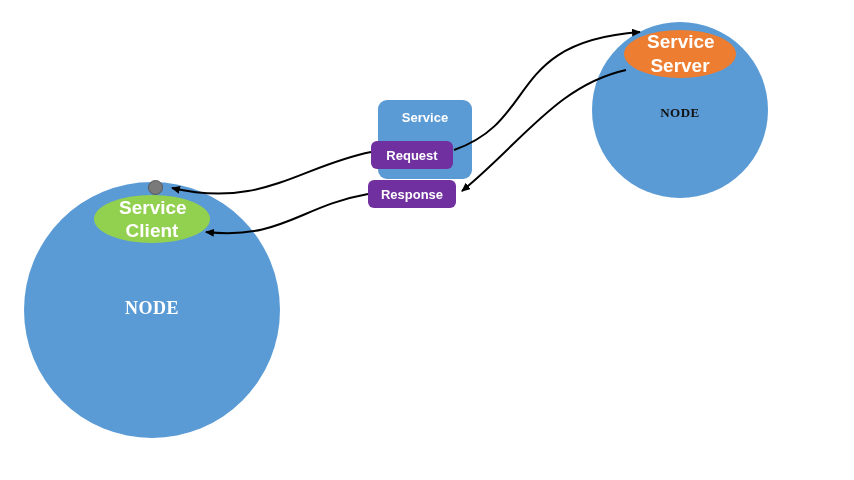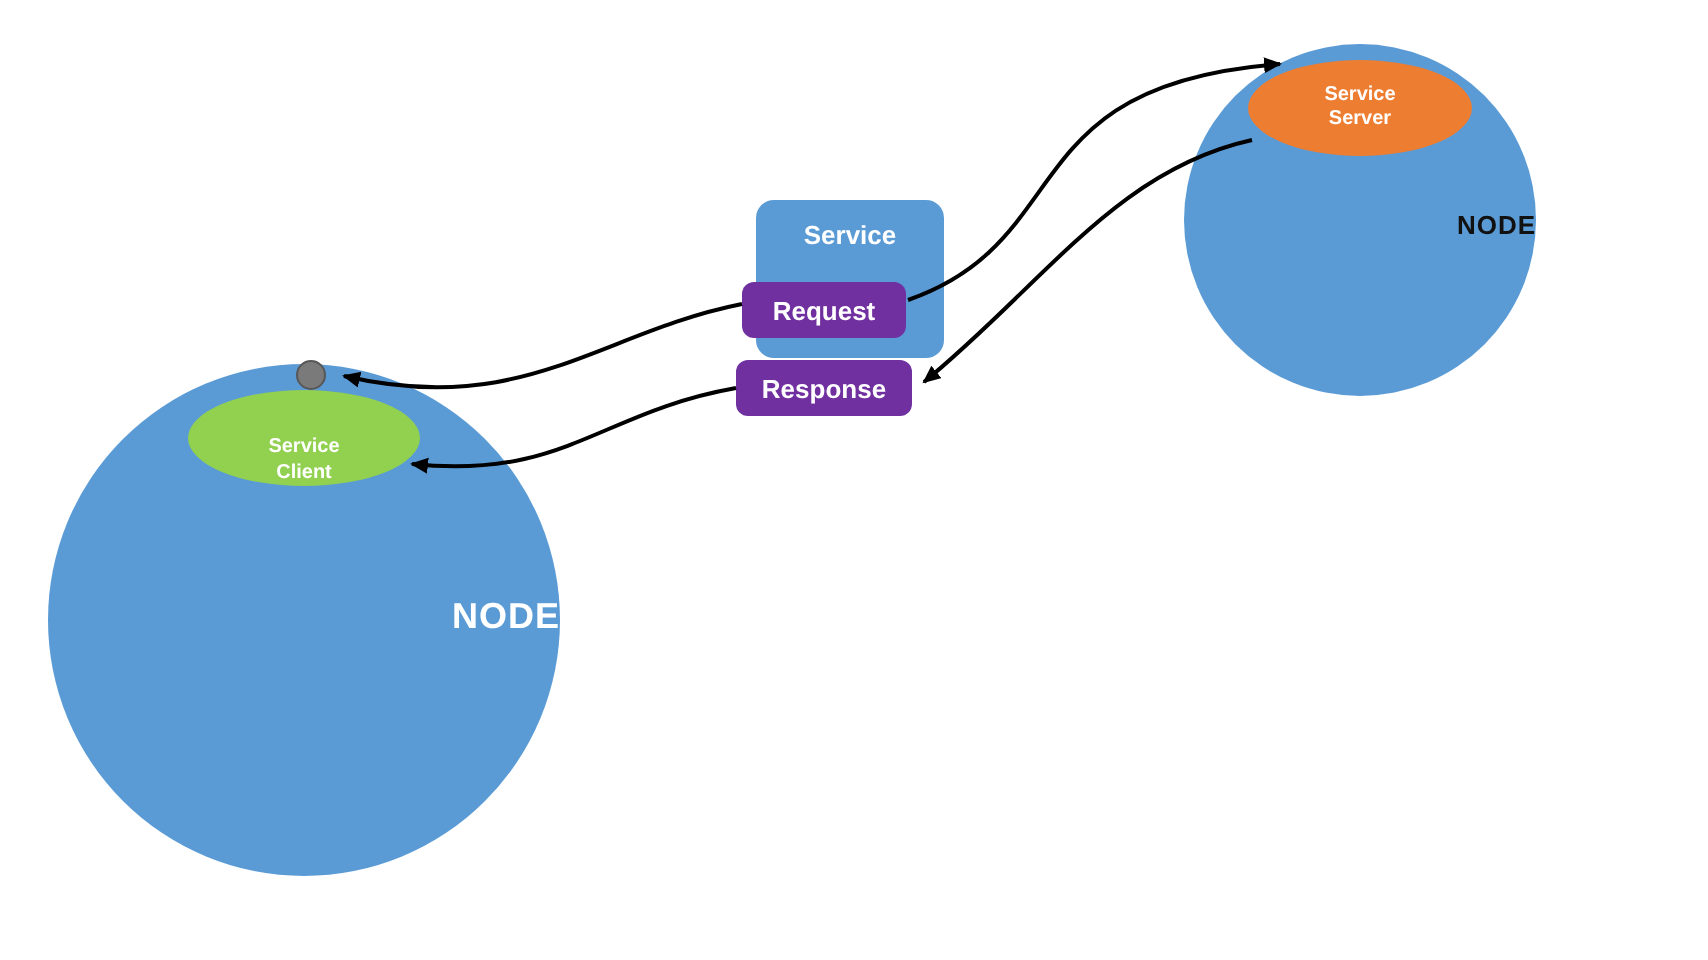--- a/index.html
+++ b/index.html
@@ -27,22 +27,23 @@
     height: 256px;
   }
   .node-right {
     left: 592px;
     top: 22px;
     width: 176px;
     height: 176px;
   }
   .node-label {
     position: absolute;
-    text-align: right;
+    text-align: center;
     letter-spacing: 0.5px;
+    font-family: Liberation Serif, serif;
   }
   .node-label-left {
     left: 24px;
     top: 298px;
     width: 256px;
     color: #ffffff;
     font-weight: bold;
     font-size: 18px;
   }
   .node-label-right {
@@ -55,21 +56,21 @@
   }
   .oval {
     position: absolute;
     border-radius: 50%;
     display: flex;
     align-items: center;
     justify-content: center;
     text-align: center;
     color: #ffffff;
     font-weight: bold;
-    font-size: 10px;
+    font-size: 19px;
     line-height: 1.25;
     z-index: 3;
   }
   .oval .oval-text {
     width: 66px;
   }
   .client-oval {
     left: 94px;
     top: 195px;
     width: 116px;

